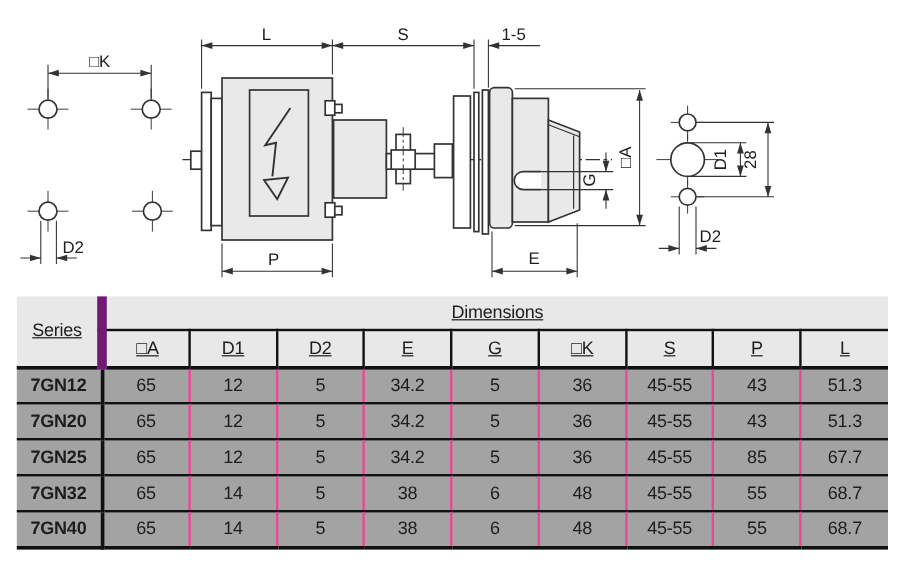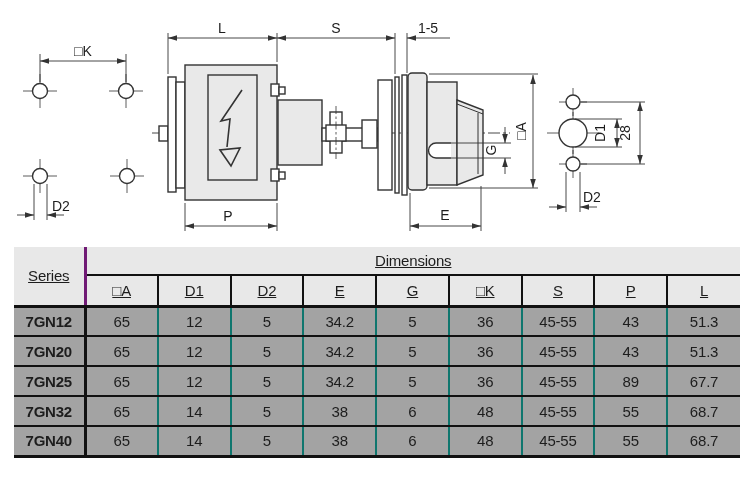--- a/index.html
+++ b/index.html
@@ -10,26 +10,26 @@
   
   .dim-table-wrap{position:absolute;left:14px;top:247px;}
   table.dims{border-collapse:collapse;table-layout:fixed;width:726px;
              font-size:15px;letter-spacing:-0.2px;}
   table.dims th,table.dims td{padding:0;text-align:center;vertical-align:middle;
              font-weight:normal;white-space:nowrap;}
   thead tr.r1{height:28px;}
   thead tr.r2{height:31px;}
   tbody tr{height:30px;background:#a3a3a3;}
   thead th{background:#e8e8e8;text-decoration:underline;}
-  th.series-h{border-right:3px solid #701a75;border-bottom:3px solid #111;}
+  th.series-h{border-right:8px solid #701a75;border-bottom:3px solid #111;}
   th.group-h{border-bottom:2px solid #111;}
   tr.r2 th{border-bottom:3px solid #111;border-left:2px solid #111;}
   tr.r2 th.first{border-left:none;}
   tbody th.series-cell{font-weight:bold;border-right:3px solid #111;border-bottom:2px solid #111;}
-  tbody td{border-left:2px solid #0f766e;border-bottom:2px solid #111;}
+  tbody td{border-left:2px solid #ec4899;border-bottom:2px solid #111;}
   tbody td.first{border-left:none;}
   tbody tr.last th.series-cell,tbody tr.last td{border-bottom:3px solid #111;}
 </style>
 </head>
 <body>
 
 <div class="page">
 
   <svg class="drawing" width="751" height="247" viewBox="0 0 751 247">
     <g stroke="#333" fill="none" stroke-width="1.4">
@@ -209,21 +209,21 @@
         </tr>
         <tr>
           <th class="series-cell">7GN25</th>
           <td class="first">65</td>
           <td>12</td>
           <td>5</td>
           <td>34.2</td>
           <td>5</td>
           <td>36</td>
           <td>45-55</td>
-          <td>89</td>
+          <td>85</td>
           <td>67.7</td>
         </tr>
         <tr>
           <th class="series-cell">7GN32</th>
           <td class="first">65</td>
           <td>14</td>
           <td>5</td>
           <td>38</td>
           <td>6</td>
           <td>48</td>

